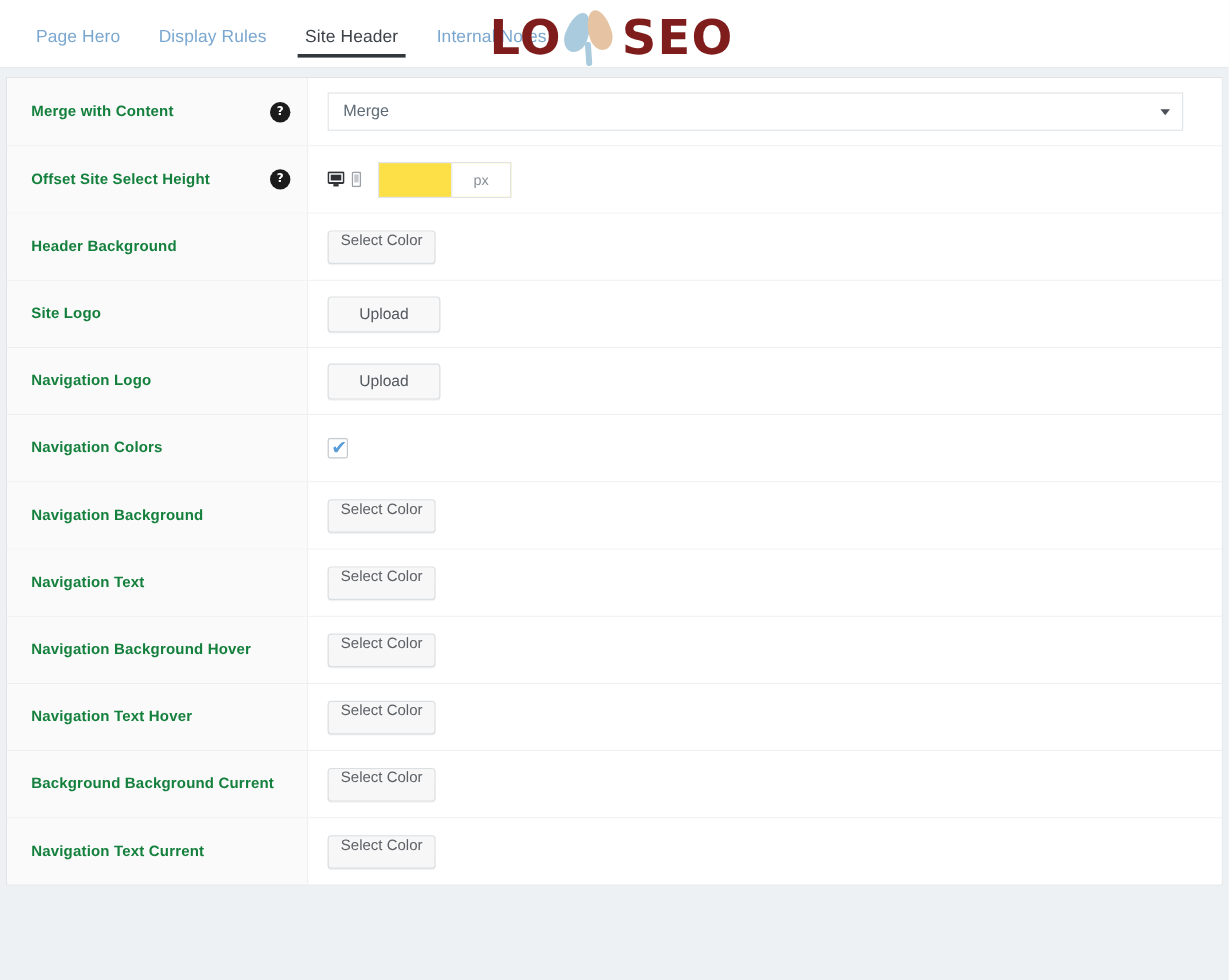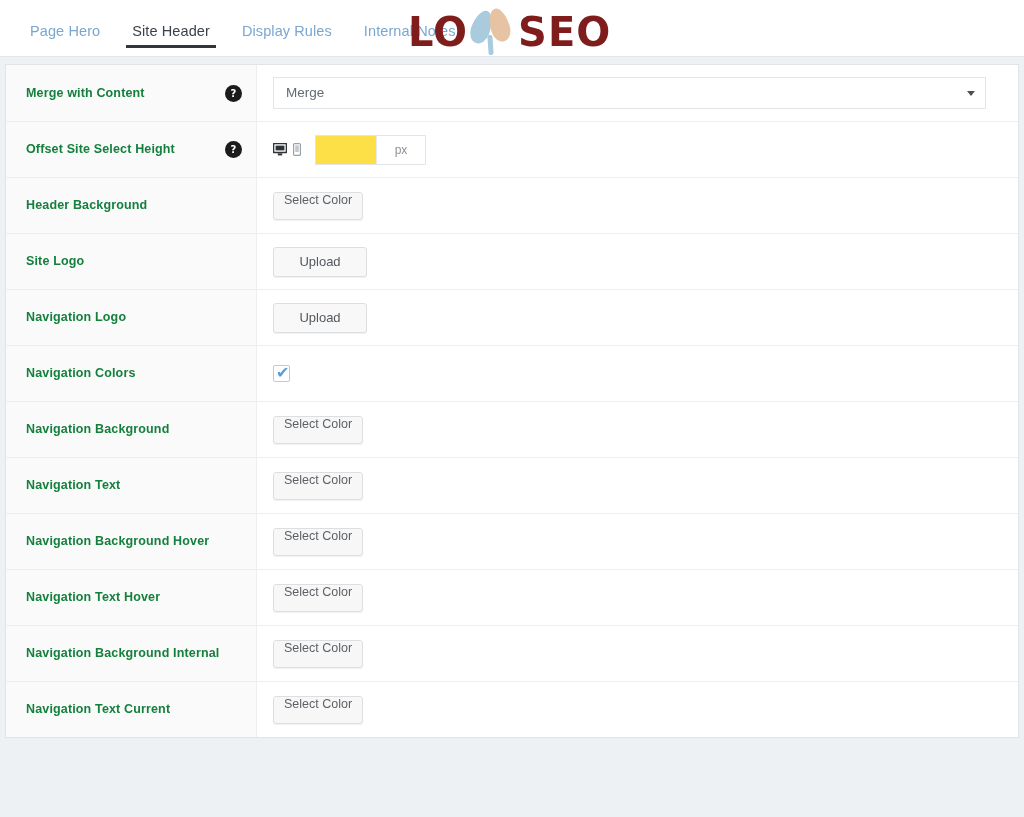--- a/index.html
+++ b/index.html
@@ -326,22 +326,22 @@
     line-height: 17px;
     font-family: "DejaVu Sans", sans-serif;
   }
 </style>
 </head>
 <body>
 
 <div class="tabbar">
   <div class="tabbar-inner" id="tabs-container">
       <div class="tab">Page Hero</div>
+      <div class="tab">Display Rules</div>
       <div class="tab active">Site Header</div>
-      <div class="tab">Display Rules</div>
       <div class="tab">Internal Notes</div>
     </div>
 
   <div class="logo">
     <div class="logo-text">
       <span>LO</span>
       <span class="logo-y">
         <span class="petal petal-left"></span>
         <span class="petal petal-right"></span>
         <span class="logo-stem"></span>
@@ -465,21 +465,21 @@
       </div>
       <div class="row-field">
         <div class="colorbtn">
           <span class="swatch blank"></span>
           <span class="colorbtn-label">Select Color</span>
         </div>
       </div>
     </div>
     <div class="row">
       <div class="row-label">
-        <span class="label-text">Navigation Background Internal</span>
+        <span class="label-text">Background Background Current</span>
       </div>
       <div class="row-field">
         <div class="colorbtn">
           <span class="swatch transparent"></span>
           <span class="colorbtn-label">Select Color</span>
         </div>
       </div>
     </div>
     <div class="row">
       <div class="row-label">

